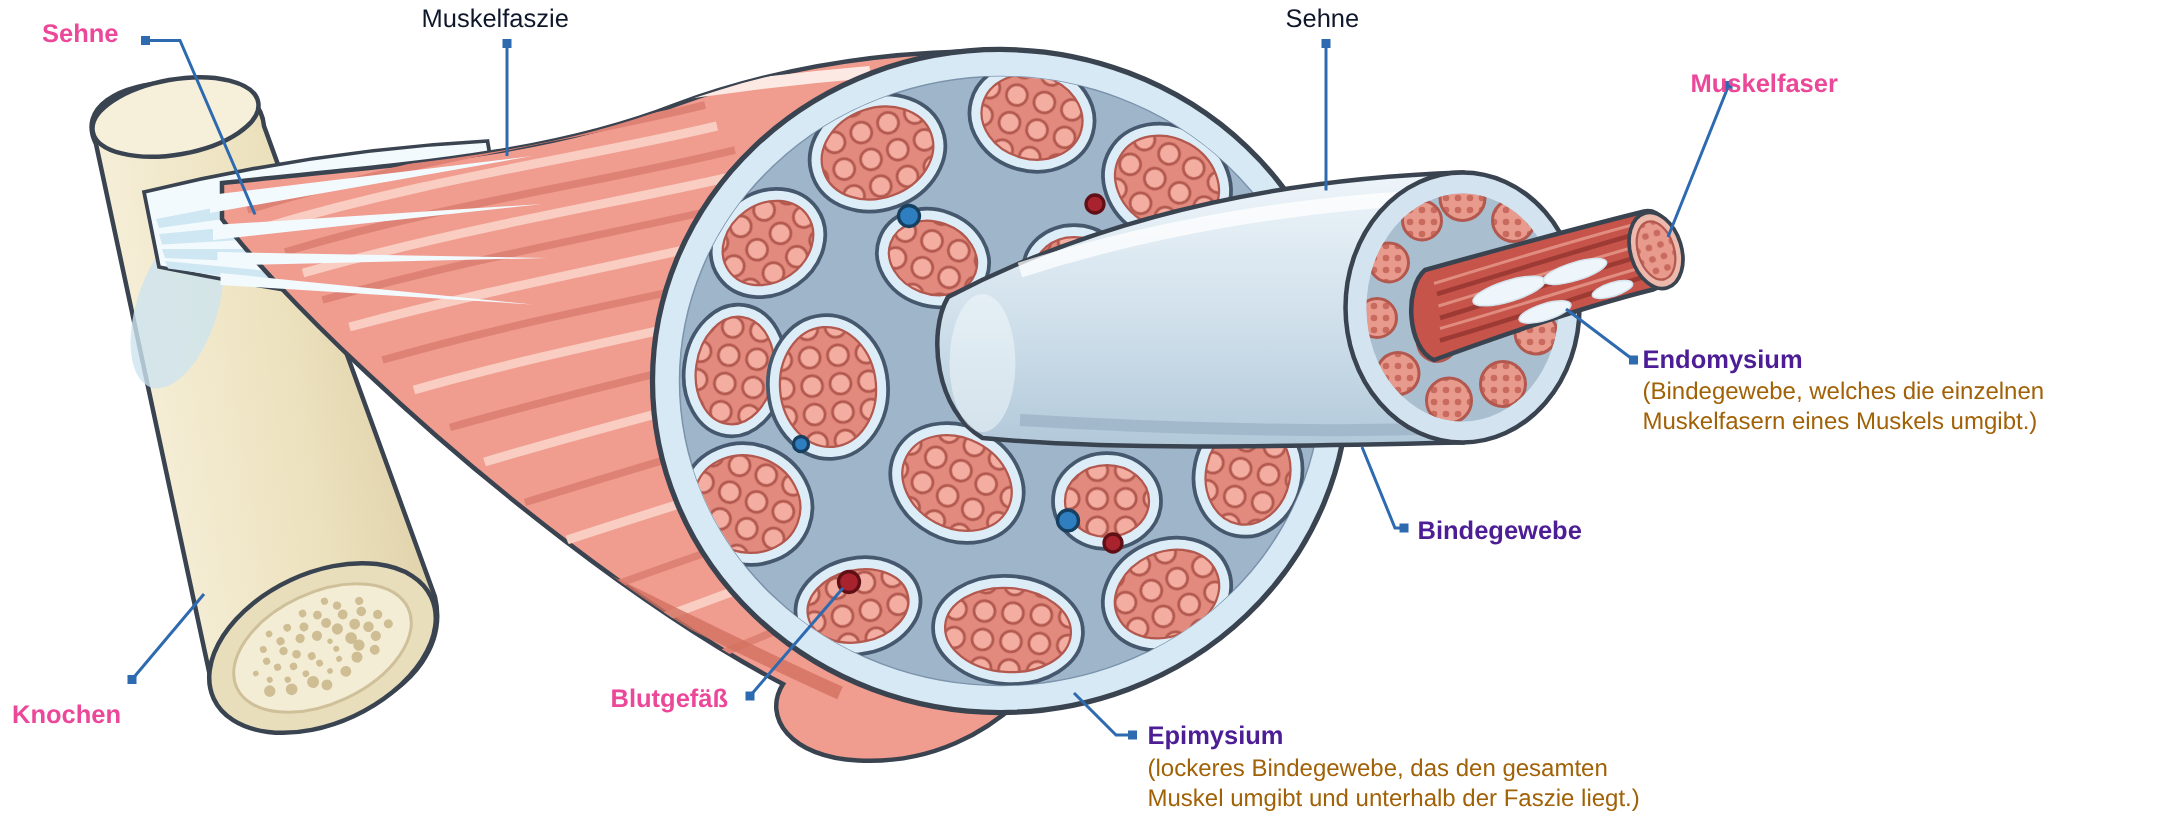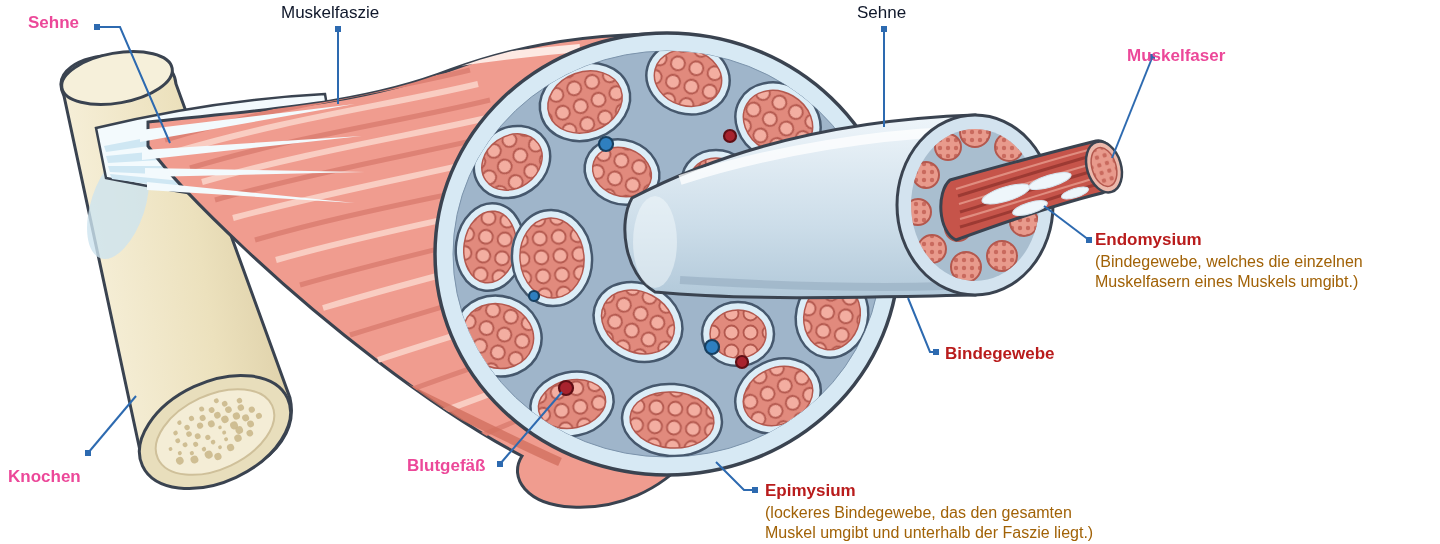--- a/index.html
+++ b/index.html
@@ -2,21 +2,21 @@
 <html><head>
 <meta charset="utf-8">
 <style>
   html,body{margin:0;padding:0;background:#fff;}
   .stage{position:relative;width:1440px;height:544px;background:#fff;overflow:hidden;
          font-family:"Liberation Sans",sans-serif;}
   .stage svg{position:absolute;left:0;top:0;}
   .lbl{position:absolute;font-size:17px;line-height:1.2;color:#ec4899;font-weight:600;white-space:nowrap;}
   .lbl.bold{font-weight:400;color:#0f172a;}
   .block{position:absolute;}
-  .block .ttl{font-size:17px;font-weight:700;color:#b91c1c;margin-bottom:2px;white-space:nowrap;}
+  .block .ttl{font-size:17px;font-weight:700;color:#4c1d95;margin-bottom:2px;white-space:nowrap;}
   .block .desc{font-size:16px;font-weight:500;color:#a16207;line-height:1.22;white-space:pre-line;}
 </style>
 </head>
 <body>
 
 <div class="stage">
 
 <svg width="1440" height="544" viewBox="0 0 1440 544">
   <defs>
     <linearGradient id="boneGrad" x1="50" y1="200" x2="300" y2="160" gradientUnits="userSpaceOnUse">

